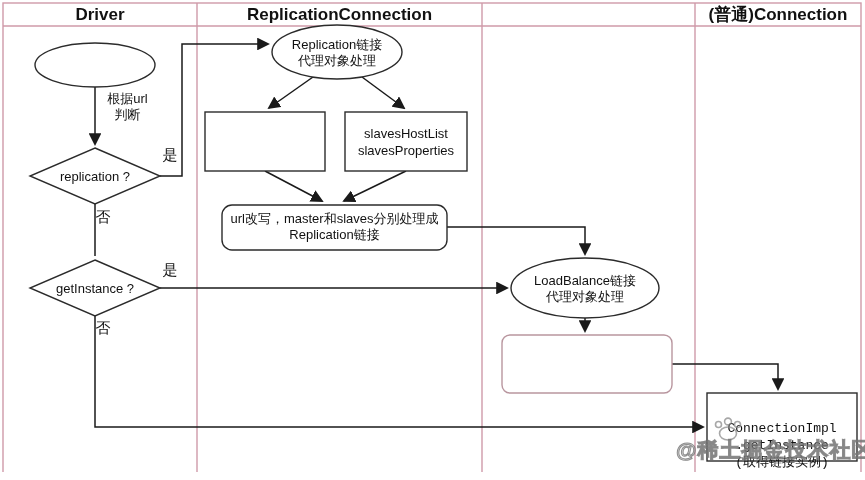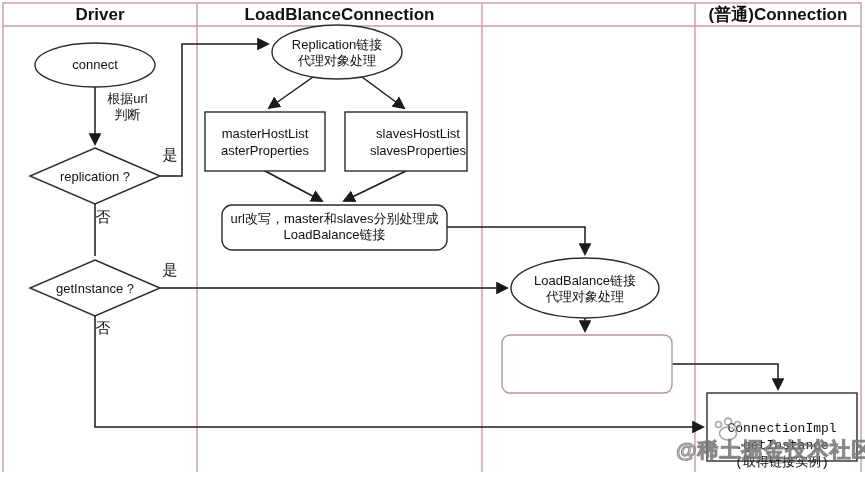--- a/index.html
+++ b/index.html
@@ -68,36 +68,33 @@
       <rect x="205" y="112" width="120" height="59"></rect>
       <rect x="345" y="112" width="122" height="59"></rect>
       <rect x="222" y="205" width="225" height="45" rx="10"></rect>
       <ellipse cx="585" cy="288" rx="74" ry="30"></ellipse>
       <rect x="502" y="335" width="170" height="58" rx="8" stroke="#b9969f"></rect>
       <rect x="707" y="393" width="150" height="68"></rect>
     </g>
   </svg>
 
   <div class="label lane-title" style="left:3px;top:4px;width:194px;">Driver</div>
-  <div class="label lane-title" style="left:197px;top:4px;width:285px;">LoadBlanceConnection</div>
+  <div class="label lane-title" style="left:197px;top:4px;width:285px;">ReplicationConnection</div>
   <div class="label lane-title" style="left:695px;top:4px;width:166px;">(普通)Connection</div>
 
-  <div class="label" style="left:35px;top:57px;width:120px;">connect</div>
   <div class="label" style="left:30px;top:169px;width:130px;">replication ?</div>
   <div class="label" style="left:70px;top:91px;width:115px;">根据url
 判断</div>
   <div class="label" style="left:30px;top:281px;width:130px;">getInstance ?</div>
   <div class="label" style="left:270px;top:37px;width:134px;">Replication链接
 代理对象处理</div>
-  <div class="label lh17" style="left:205px;top:125px;width:120px;">masterHostList
-asterProperties</div>
-  <div class="label lh17" style="left:345px;top:125px;width:122px;padding-left:12px;">slavesHostList
+  <div class="label lh17" style="left:345px;top:125px;width:122px;">slavesHostList
 slavesProperties</div>
   <div class="label" style="left:218px;top:211px;width:233px;">url改写，master和slaves分别处理成
-LoadBalance链接</div>
+Replication链接</div>
   <div class="label" style="left:511px;top:273px;width:148px;">LoadBalance链接
 代理对象处理</div>
   <div class="label lh17" style="left:708px;top:420px;width:148px;font-family:Liberation Mono, monospace;">ConnectionImpl
 .getInstance
 (取得链接实例)</div>
 
   <div class="label edge-label" style="left:158px;top:147px;width:24px;">是</div>
   <div class="label edge-label" style="left:91px;top:209px;width:24px;">否</div>
   <div class="label edge-label" style="left:158px;top:262px;width:24px;">是</div>
   <div class="label edge-label" style="left:91px;top:320px;width:24px;">否</div>

